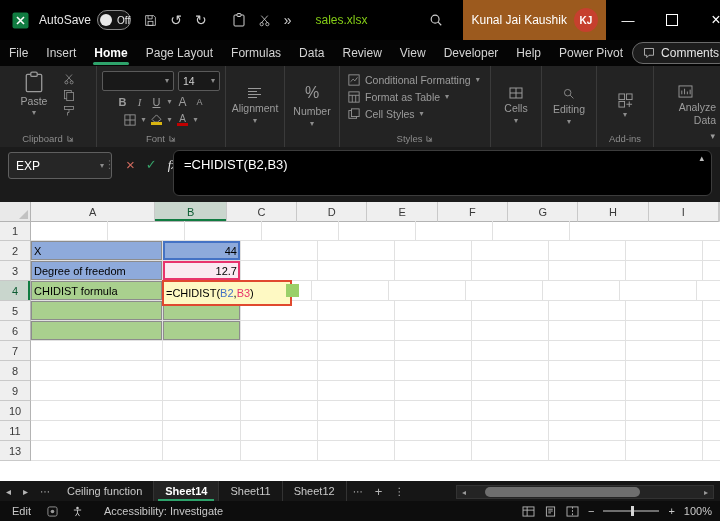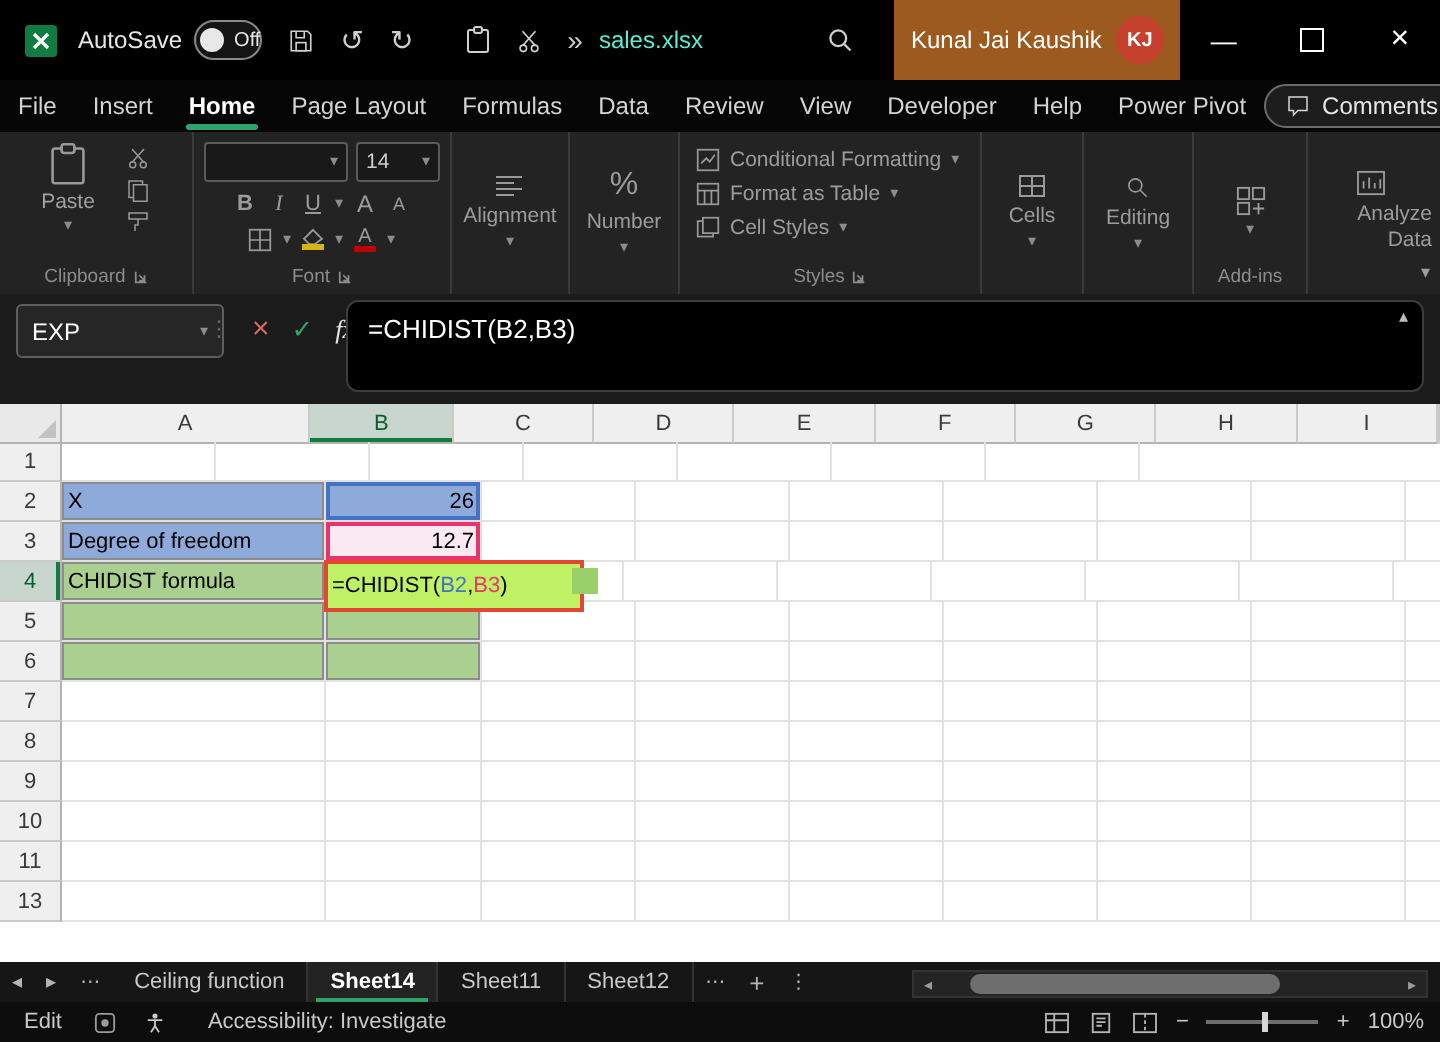--- a/index.html
+++ b/index.html
@@ -9,21 +9,21 @@
 
   
   .tbar{position:absolute;top:0;left:0;right:0;height:40px;background:#000;display:flex;align-items:center;color:#e6e6e6;font-size:12px}
   .logo{margin-left:12px;flex:0 0 auto}
   .as-label{margin-left:10px;white-space:nowrap}
   .toggle{margin-left:6px;width:46px;height:18px;border:1px solid #8a8a8a;border-radius:10px;display:flex;align-items:center;background:#141414;cursor:default}
   .knob{width:12px;height:12px;border-radius:50%;background:#e8e8e8;margin-left:2px}
   .toggle .tstate{margin-left:5px;font-size:10px;color:#e8e8e8}
   .tico{margin-left:13px;color:#cfcfcf;display:flex;align-items:center;font-size:14px;line-height:1}
   .sep-v{width:1px;height:16px;background:#4a4a4a;margin-left:13px}
-  .fname{margin-left:8px;color:#5eead4;white-space:nowrap}
+  .fname{margin-left:24px;color:#84cc16;white-space:nowrap}
   .searchw{margin-left:62px}
   .chip{margin-left:20px;height:40px;background:#9c5a1e;display:flex;align-items:center;padding:0 8px;gap:7px;color:#fff;white-space:nowrap}
   .avatar{width:24px;height:24px;border-radius:50%;background:#c6402e;display:flex;align-items:center;justify-content:center;font-size:10px;font-weight:bold;flex:0 0 auto}
   .wbtns{margin-left:auto;display:flex;height:40px}
   .wbtn{width:44px;height:40px;display:flex;align-items:center;justify-content:center;color:#fff;font-size:13px}
   .maxbox{width:10px;height:10px;border:1px solid #fff}
 
   
   .mbar{position:absolute;top:40px;left:0;right:0;height:26px;background:#050505;display:flex;align-items:center;font-size:12px;color:#d4d4d4}
   .mitem{padding:0 9px;height:26px;display:flex;align-items:center;position:relative;white-space:nowrap}
@@ -71,21 +71,21 @@
   .cell{border-right:1px solid #e1e1e1;border-bottom:1px solid #e1e1e1;font-size:11px;color:#000;display:flex;align-items:center;padding:0 3px;overflow:hidden;white-space:nowrap;flex:0 0 auto}
   .wA{width:125px}.wB{width:71px}.wS{width:70px}
   .wF{flex:1 1 auto;border-bottom:1px solid #e1e1e1}
   .fillO{background:#f4b183;box-shadow:inset 0 0 0 1px #8c8c8c}
   .fillB{background:#8eaadb;box-shadow:inset 0 0 0 1px #8c8c8c}
   .fillG{background:#a9d08e;box-shadow:inset 0 0 0 1px #8c8c8c}
   .b2ref{box-shadow:inset 0 0 0 2px #4472c4;justify-content:flex-end}
   .b3ref{background:#fae9f1;box-shadow:inset 0 0 0 2px #e8336d;justify-content:flex-end}
   .merged{width:196px;justify-content:center;font-weight:bold;font-size:12px;color:#c00000}
   .b4wrap{width:71px;position:relative;border-right:1px solid #e1e1e1;border-bottom:1px solid #e1e1e1;flex:0 0 auto}
-  .editbox{position:absolute;top:-1px;left:-1px;width:122px;height:22px;background:#bef264;border:2px solid #e0492f;z-index:3;display:flex;align-items:center;padding:0 2px;font-size:11px;white-space:nowrap}
+  .editbox{position:absolute;top:-1px;left:-1px;width:122px;height:22px;background:#fef9c3;border:2px solid #e0492f;z-index:3;display:flex;align-items:center;padding:0 2px;font-size:11px;white-space:nowrap}
   .nub{position:absolute;top:3px;left:123px;width:13px;height:13px;background:#9ad069;z-index:3}
   .refblue{color:#4472c4}.refred{color:#e8336d}
 
   
   .sbar{position:absolute;top:481px;left:0;right:0;height:20px;background:#161616;display:flex;align-items:center;color:#c9c9c9;font-size:11px}
   .snav{padding:0 6px;color:#b5b5b5;font-size:10px;display:flex;align-items:center}
   .stab{height:20px;display:flex;align-items:center;padding:0 11px;border-right:1px solid #333;position:relative;white-space:nowrap}
   .stab.active{color:#fff;font-weight:bold;background:#232323}
   .stab.active:after{content:"";position:absolute;left:4px;right:4px;bottom:0;height:2px;background:#2ea36b}
   .hscroll{position:absolute;right:6px;top:4px;width:256px;height:12px;display:flex;align-items:center;background:#242424;border:1px solid #333}
@@ -414,21 +414,21 @@
         <div class="cell wS"></div>
         <div class="cell wS"></div>
         <div class="cell wS"></div>
         <div class="cell wS"></div>
         <div class="wF"></div>
     </div>
 
     <div class="grow">
       <div class="rowh">2</div>
       <div class="cell wA fillB">X</div>
-      <div class="cell wB fillB b2ref">26</div>
+      <div class="cell wB fillB b2ref">44</div>
       <div class="cell wS"></div>
         <div class="cell wS"></div>
         <div class="cell wS"></div>
         <div class="cell wS"></div>
         <div class="cell wS"></div>
         <div class="cell wS"></div>
         <div class="cell wS"></div>
         <div class="wF"></div>
     </div>
 

